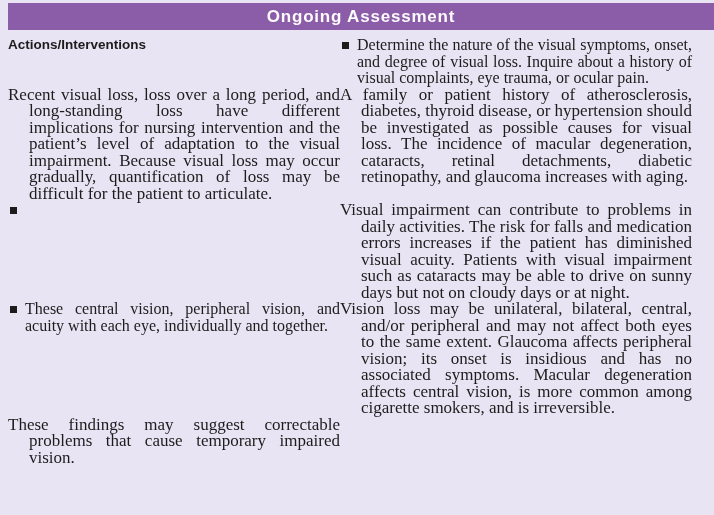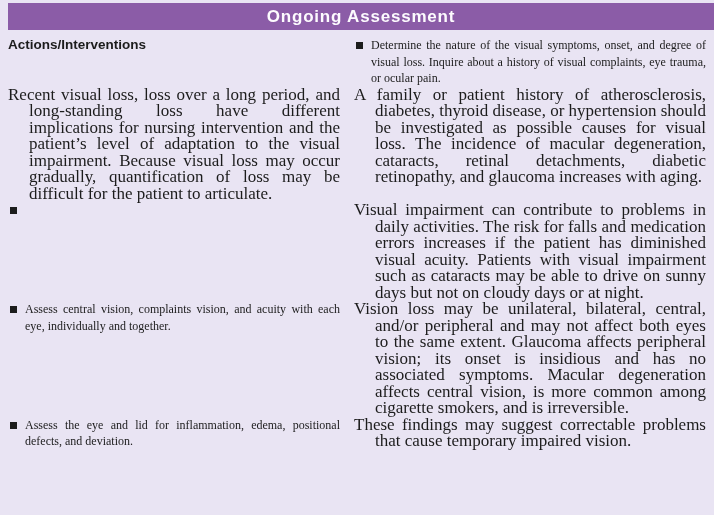--- a/index.html
+++ b/index.html
@@ -28,34 +28,33 @@
     color: #fdfbfe;
     font-family: "Liberation Sans", sans-serif;
     font-weight: bold;
     font-size: 17px;
     letter-spacing: 0.8px;
     white-space: nowrap;
   }
   .grid {
     display: grid;
     grid-template-columns: 332px 352px;
-    column-gap: 14px;
     margin-top: 7px;
   }
   .col-header {
     font-family: "Liberation Sans", sans-serif;
     font-weight: bold;
     font-size: 13.5px;
     line-height: 15px;
     padding-bottom: 6px;
   }
   .action-cell {
     display: flex;
     align-items: flex-start;
-    font-size: 12px;
+    font-size: 16px;
     line-height: 16.5px;
     text-align: justify;
   }
   .bullet {
     width: 7px;
     height: 7px;
     background: #1c1c1c;
     margin: 5px 8px 0 2px;
     flex: 0 0 auto;
   }
@@ -89,25 +88,21 @@
 
     <div class="rationale-cell">A family or patient history of atherosclerosis, diabetes, thyroid disease, or hypertension should be investigated as possible causes for visual loss. The incidence of macular degeneration, cataracts, retinal detachments, diabetic retinopathy, and glaucoma increases with aging.</div>
 
     <div class="action-cell">
       <span class="bullet"></span>
     </div>
     <div class="rationale-cell">Visual impairment can contribute to problems in daily activities. The risk for falls and medication errors increases if the patient has diminished visual acuity. Patients with visual impairment such as cataracts may be able to drive on sunny days but not on cloudy days or at night.</div>
 
     <div class="action-cell">
       <span class="bullet"></span>
-      <div class="action-text">Assess central vision, complaints vision, and acuity with each eye, individually and together.</div>
+      <div class="action-text">These central vision, peripheral vision, and acuity with each eye, individually and together.</div>
     </div>
     <div class="rationale-cell">Vision loss may be unilateral, bilateral, central, and/or peripheral and may not affect both eyes to the same extent. Glaucoma affects peripheral vision; its onset is insidious and has no associated symptoms. Macular degeneration affects central vision, is more common among cigarette smokers, and is irreversible.</div>
 
-    <div class="action-cell">
-      <span class="bullet"></span>
-      <div class="action-text">Assess the eye and lid for inflammation, edema, positional defects, and deviation.</div>
-    </div>
     <div class="rationale-cell">These findings may suggest correctable problems that cause temporary impaired vision.</div>
 
 
   </div>
 </div>
 
 </body></html>

